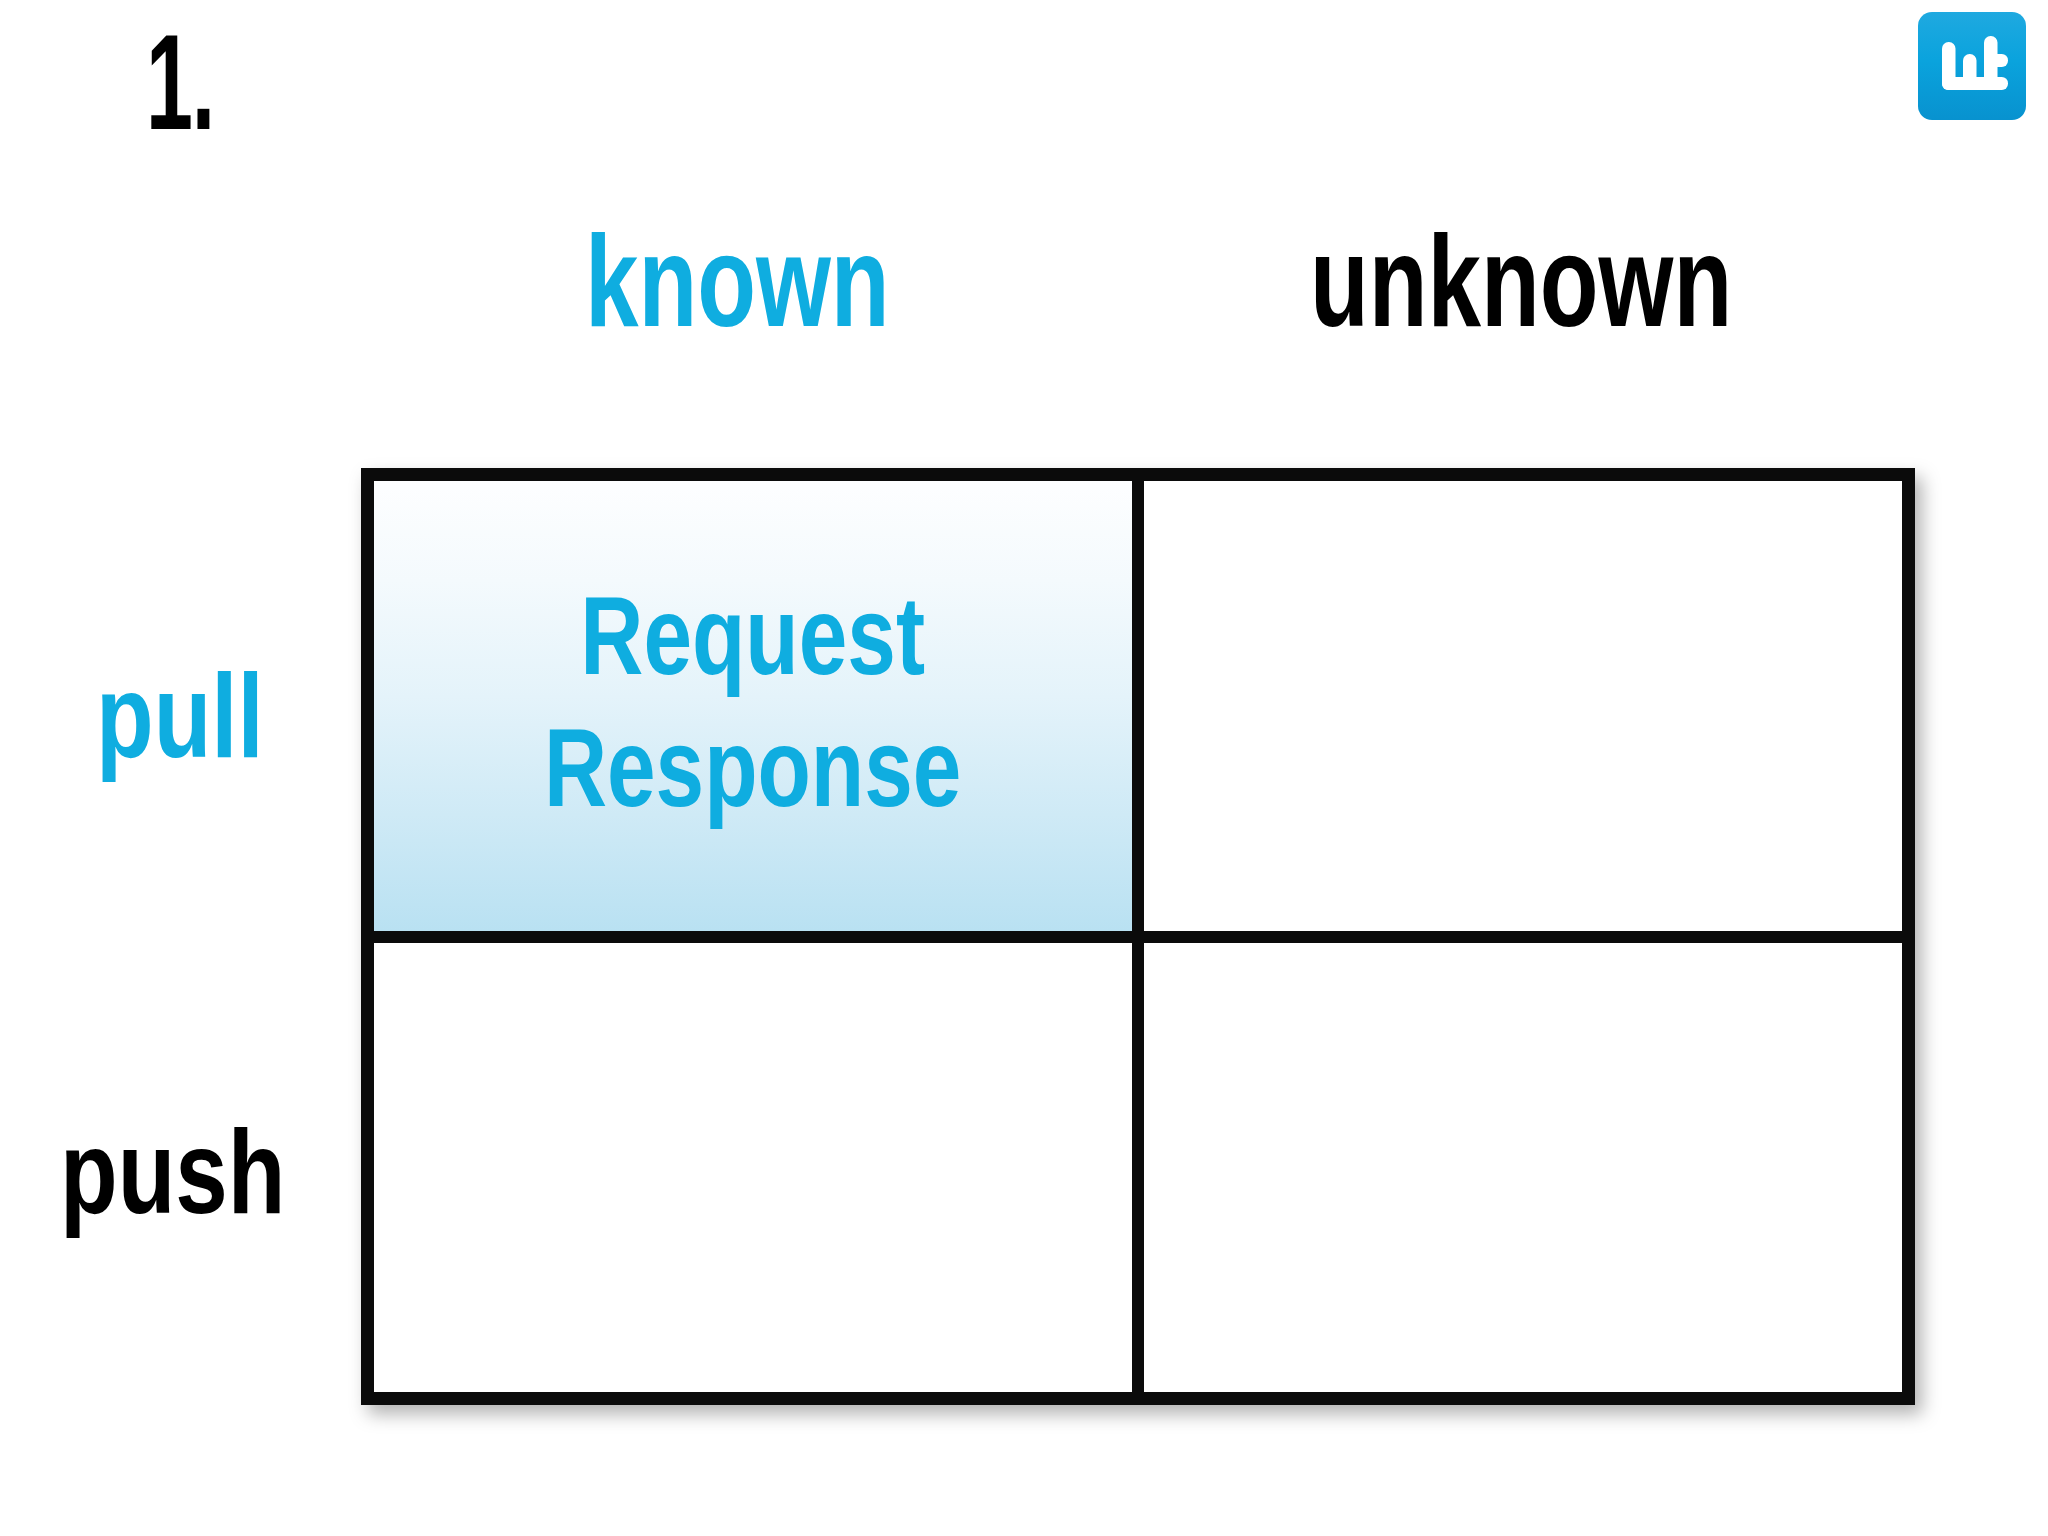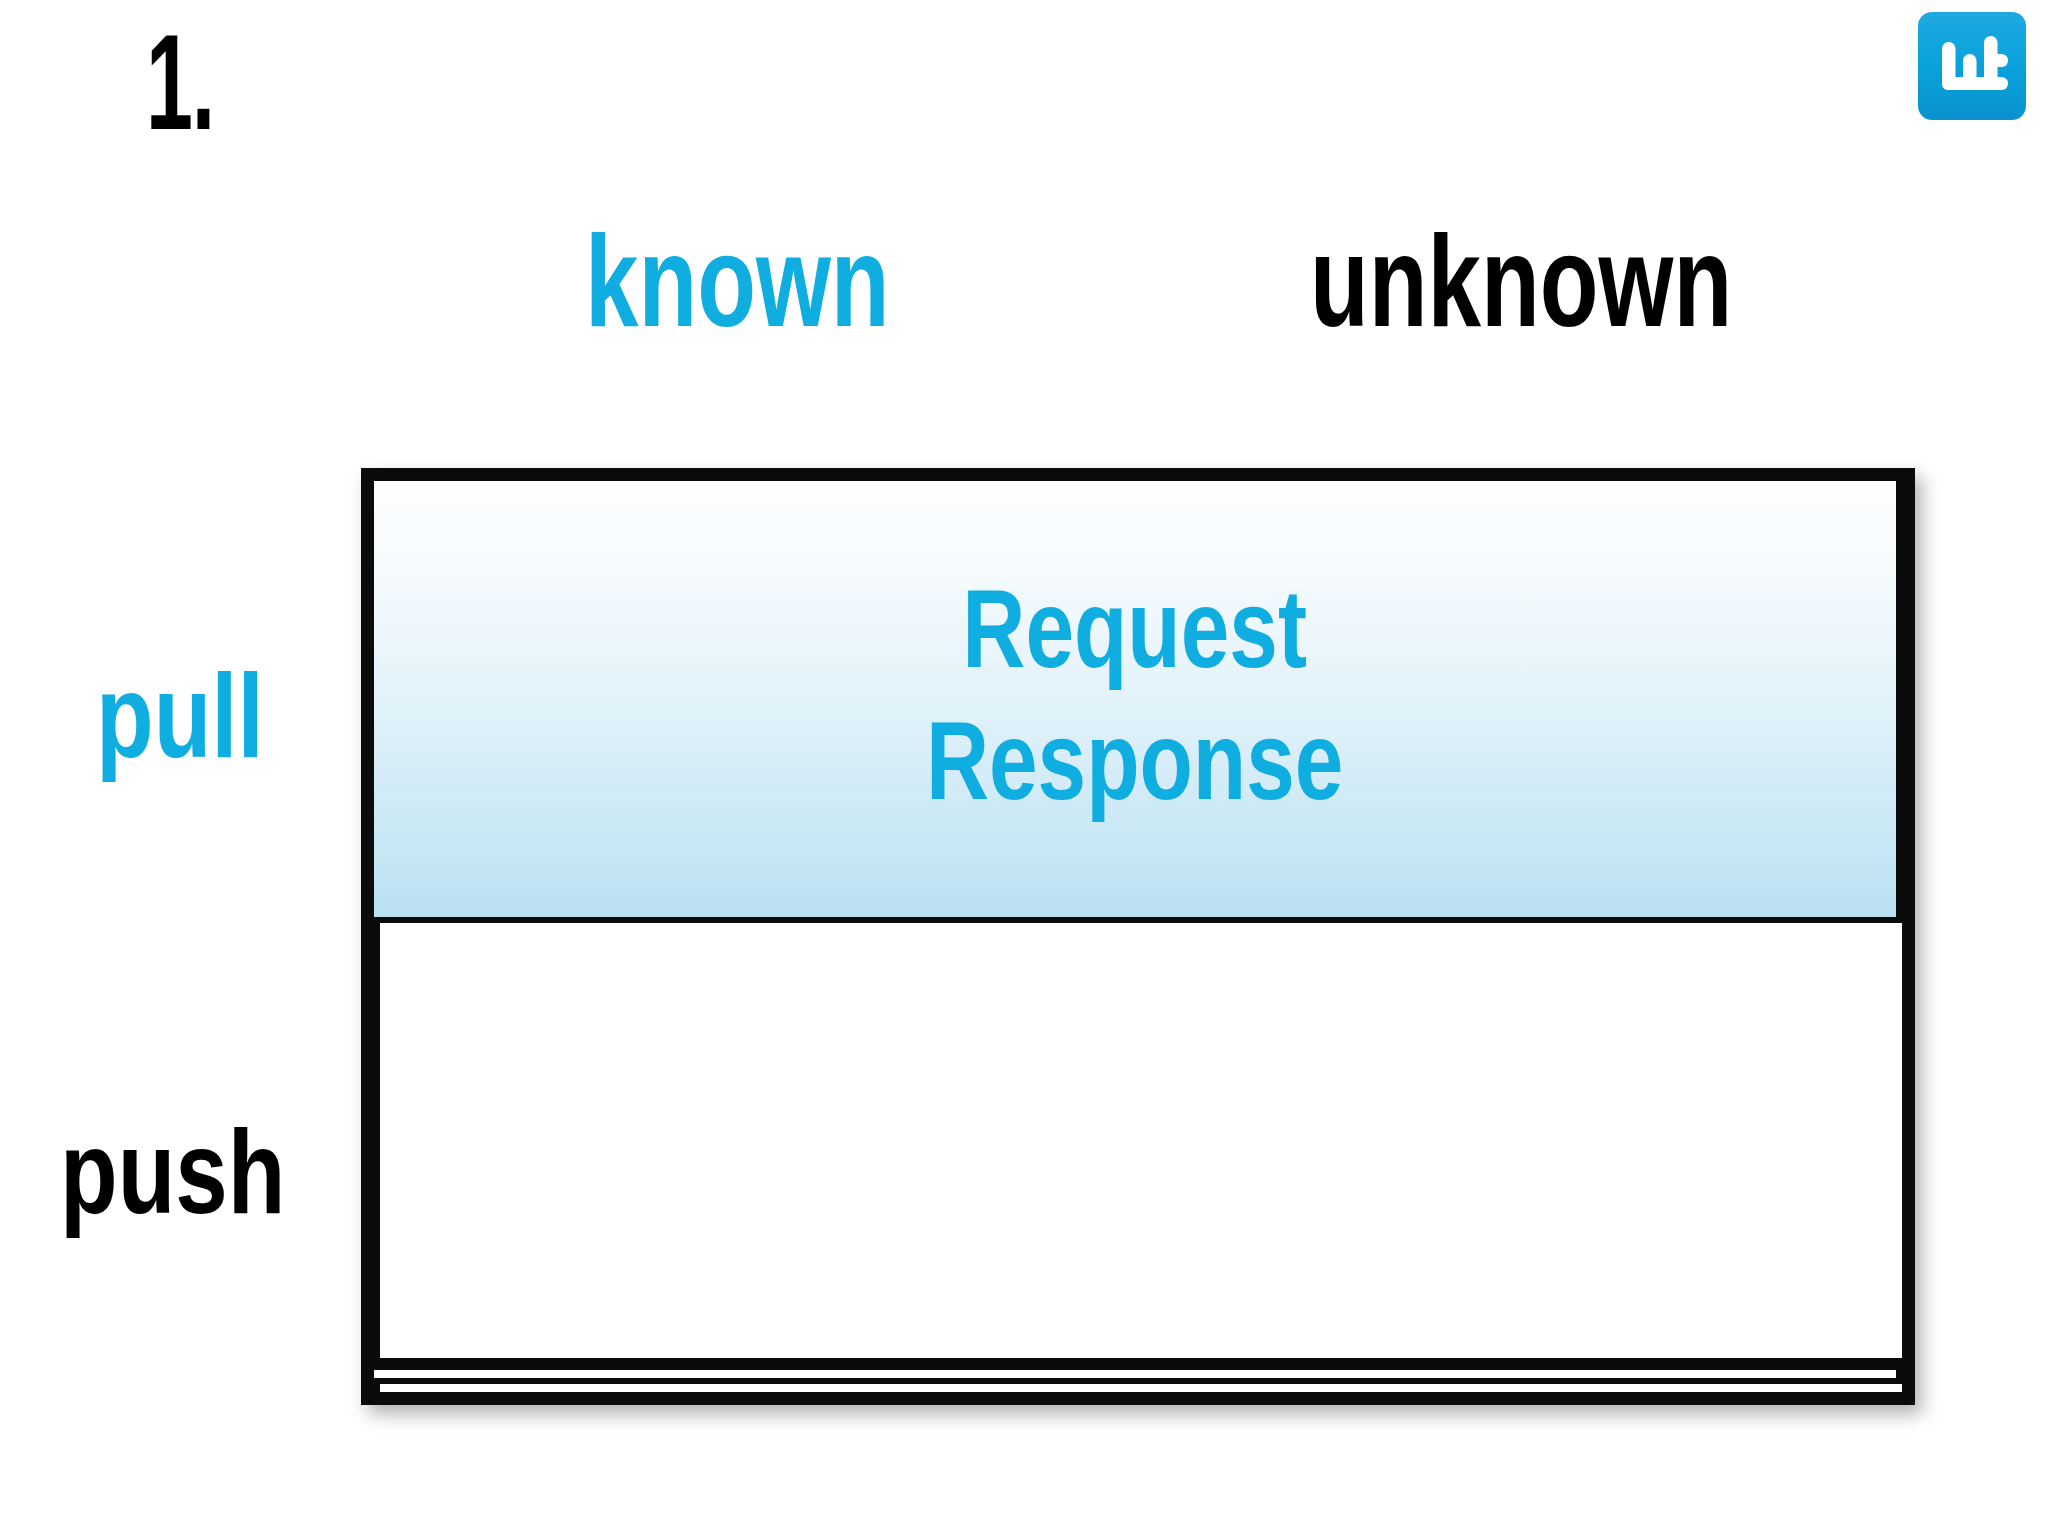--- a/index.html
+++ b/index.html
@@ -103,21 +103,21 @@
   #matrix {
     position: absolute;
     left: 361px;
     top: 468px;
     width: 1554px;
     height: 937px;
     box-sizing: border-box;
     border: 13px solid #0b0b0b;
     background: #ffffff;
     display: grid;
-    grid-template-columns: 1fr;
+    grid-template-columns: 1fr 1fr;
     grid-template-rows: 1fr 1fr;
     filter: drop-shadow(7px 9px 9px rgba(0,0,0,0.30));
   }
   .cell {
     position: relative;
     background: #ffffff;
     display: flex;
     align-items: center;
     justify-content: center;
     box-sizing: border-box;

